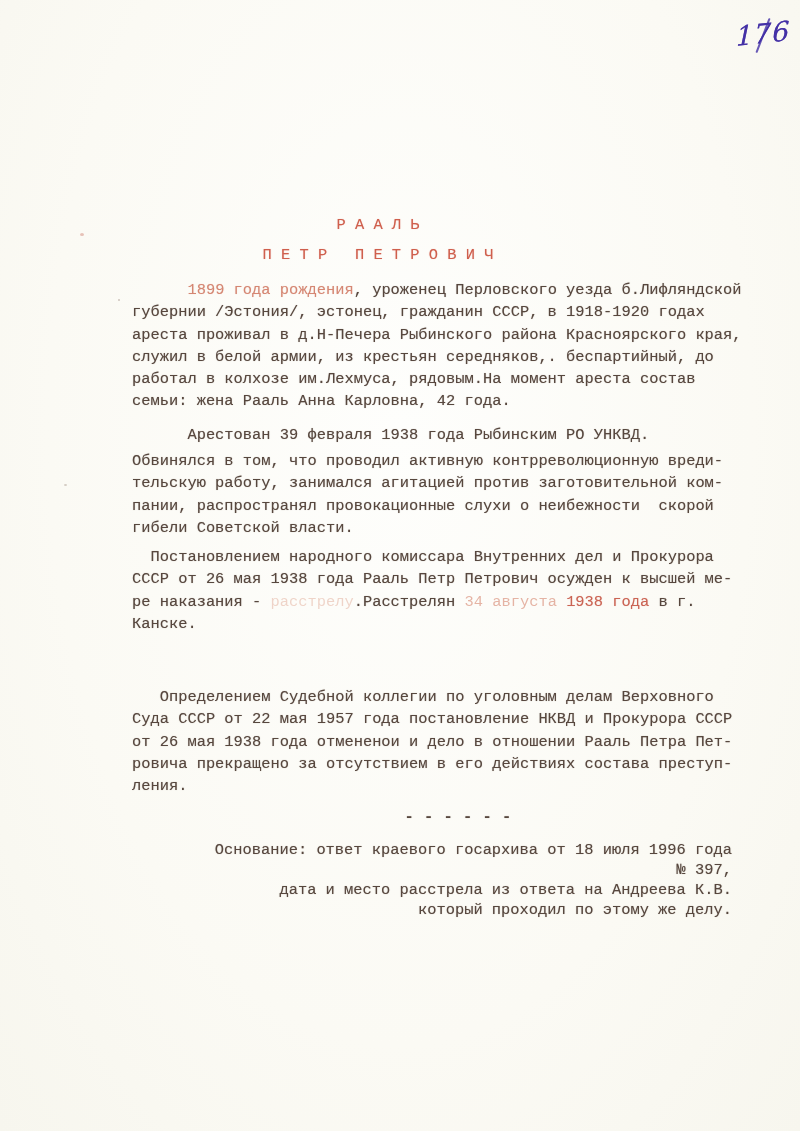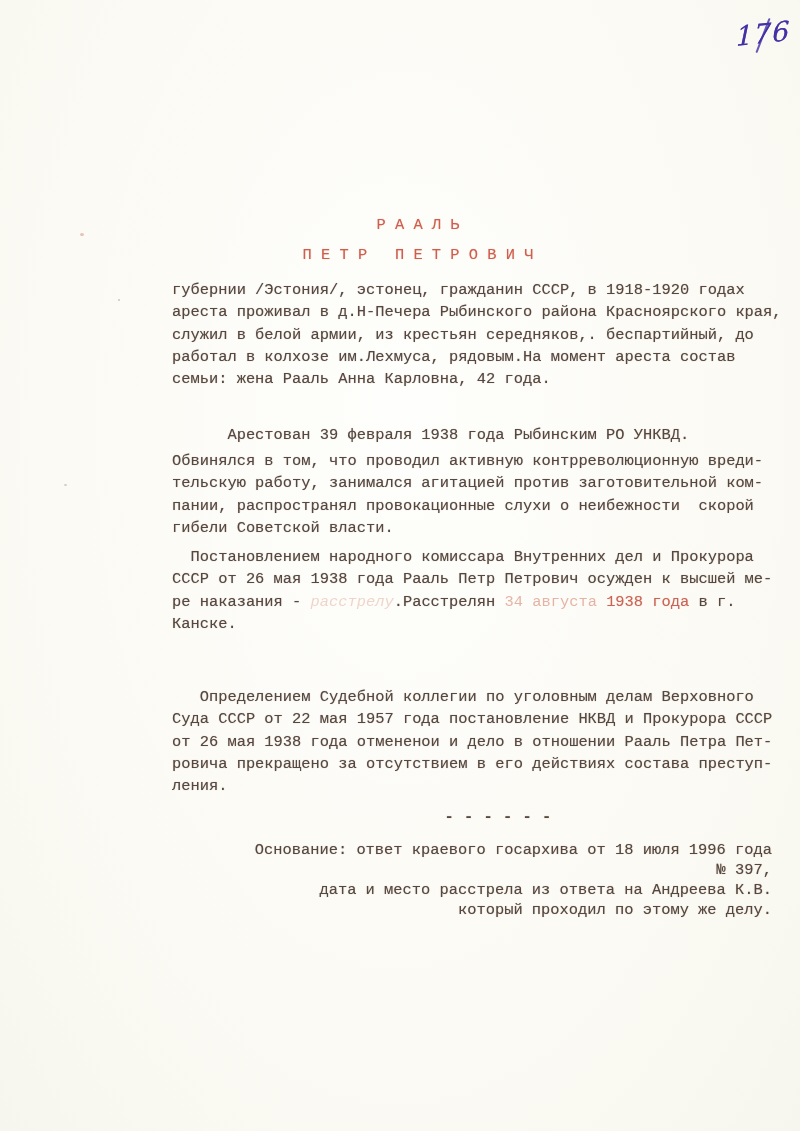--- a/index.html
+++ b/index.html
@@ -9,34 +9,34 @@
     font-family: "Liberation Mono", "DejaVu Sans Mono", monospace;
   }
   .page {
     position: relative;
     width: 800px; height: 1131px;
     overflow: hidden;
     background: radial-gradient(ellipse at 50% 38%, #fefefc 0%, #fbfaf4 62%, #f7f6ee 100%);
   }
   main.doc-body { position: absolute; inset: 0; }
 
-  .block { position: absolute; left: 132px; width: 600px; margin-left: 40px; }
+  .block { position: absolute; left: 132px; width: 600px; }
   .line {
     white-space: pre;
     font-size: 15.4px;
     line-height: 22.3px;
   }
 
   
   .seg-ink       { color: #57473e; text-shadow: 0 0 1px rgba(87,71,62,.45); }
   .seg-red-title { color: #c94a36; opacity: .88; text-shadow: 0 0 1px rgba(201,74,54,.45); }
   .seg-red       { color: #c24a38; opacity: .85; text-shadow: 0 0 1px rgba(194,74,56,.4); }
   .seg-red-soft  { color: #c65a40; opacity: .72; text-shadow: 0 0 1px rgba(198,90,64,.4); }
   .seg-red-faint { color: #ce6d52; opacity: .5; }
-  .seg-red-ghost { color: #d68a70; opacity: .35; font-style: italic; }
+  .seg-red-ghost { color: #d68a70; opacity: .35; }
 
   
   .b-title { top: 210px; width: 492px; text-align: center; }
   .b-title .line { line-height: 30px; }
   .b-para-biography      { top: 279px; }
   .b-para-arrest         { top: 424px; }
   .b-para-accusation     { top: 450px; }
   .b-para-sentence       { top: 546px; }
   .b-para-rehabilitation { top: 686px; }
   .b-divider             { top: 806px; }
@@ -80,20 +80,21 @@
   <div class="speck speck-1"></div>
   <div class="speck speck-2"></div>
   <div class="speck speck-3"></div>
 
   <main class="doc-body">
       <div class="block b-title">
         <div class="line"><span class="seg-red-title">Р А А Л Ь</span></div>
         <div class="line"><span class="seg-red-title">П Е Т Р   П Е Т Р О В И Ч</span></div>
       </div>
       <div class="block b-para-biography">
+        <div class="line"><span class="seg-ink">      </span><span class="seg-red-soft">1899 года рождения</span><span class="seg-ink">, уроженец Перловского уезда б.Лифляндской</span></div>
         <div class="line"><span class="seg-ink">губернии /Эстония/, эстонец, гражданин СССР, в 1918-1920 годах</span></div>
         <div class="line"><span class="seg-ink">ареста проживал в д.Н-Печера Рыбинского района Красноярского края,</span></div>
         <div class="line"><span class="seg-ink">служил в белой армии, из крестьян середняков,. беспартийный, до</span></div>
         <div class="line"><span class="seg-ink">работал в колхозе им.Лехмуса, рядовым.На момент ареста состав</span></div>
         <div class="line"><span class="seg-ink">семьи: жена Рааль Анна Карловна, 42 года.</span></div>
       </div>
       <div class="block b-para-arrest">
         <div class="line"><span class="seg-ink">      Арестован 39 февраля 1938 года Рыбинским РО УНКВД.</span></div>
       </div>
       <div class="block b-para-accusation">

